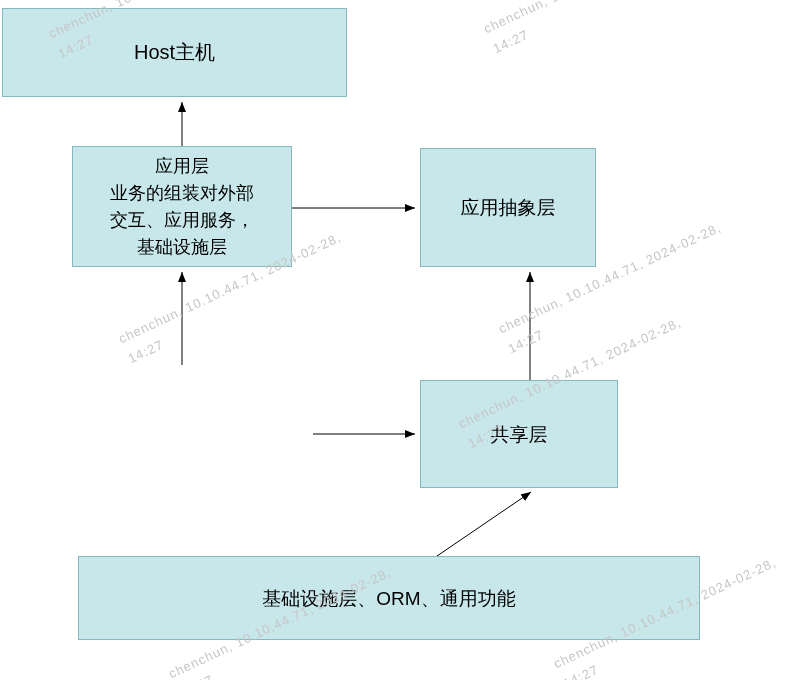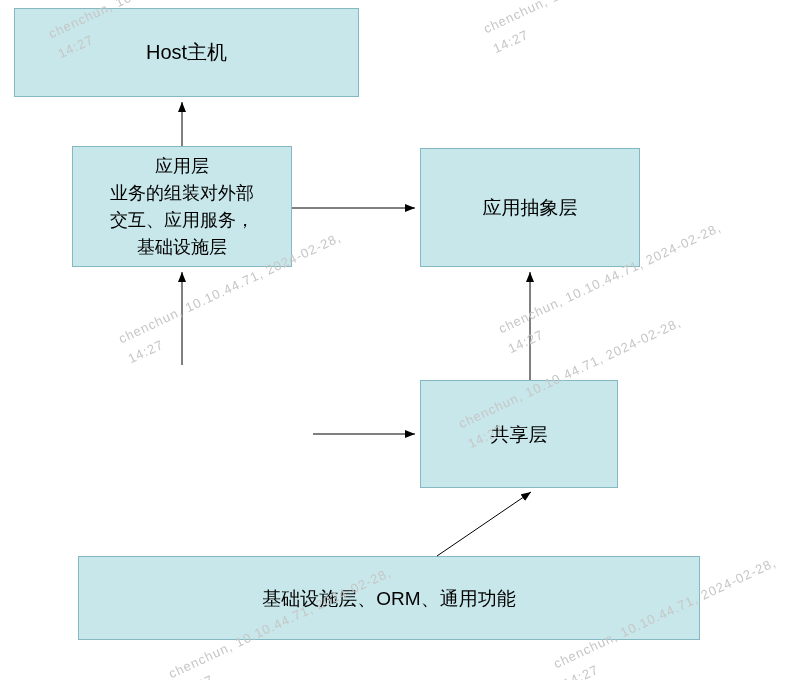--- a/index.html
+++ b/index.html
@@ -25,24 +25,24 @@
     justify-content: center;
     text-align: center;
     color: #000000;
     z-index: 1;
   }
   .node .label {
     white-space: pre-line;
     line-height: 27px;
     font-size: 18px;
   }
-  #node-host        { left: 14px;  top: 8px;   width: 345px; height: 89px; }
+  #node-host        { left: 2px;  top: 8px;   width: 345px; height: 89px; }
   #node-host .label { font-size: 20px; }
   #node-application { left: 72px;  top: 146px; width: 220px; height: 121px; }
-  #node-abstraction { left: 420px; top: 148px; width: 220px; height: 119px; }
+  #node-abstraction { left: 420px; top: 148px; width: 176px; height: 119px; }
   #node-abstraction .label { font-size: 19px; }
   #node-domain      { left: 47px;  top: 365px; width: 266px; height: 129px; }
   #node-domain .label { line-height: 29px; }
   #node-shared      { left: 420px; top: 380px; width: 198px; height: 108px; }
   #node-shared .label { font-size: 19px; }
   #node-infrastructure { left: 78px; top: 556px; width: 622px; height: 84px; }
   #node-infrastructure .label { font-size: 19px; }
   #edges {
     position: absolute;
     left: 0; top: 0;

